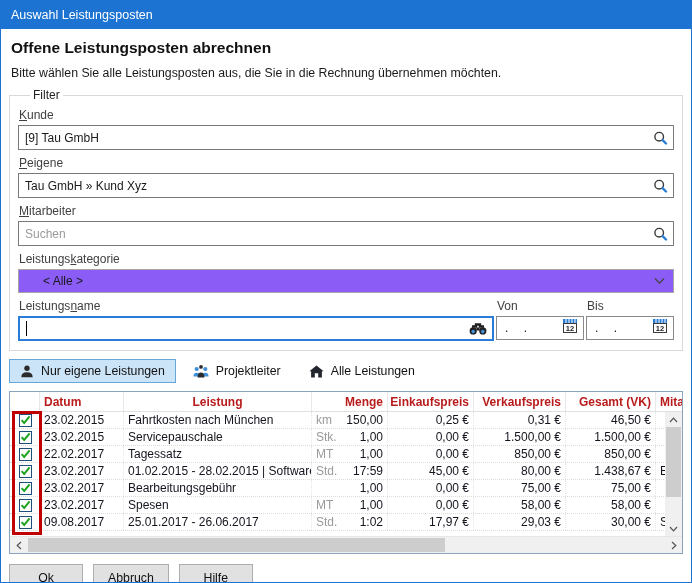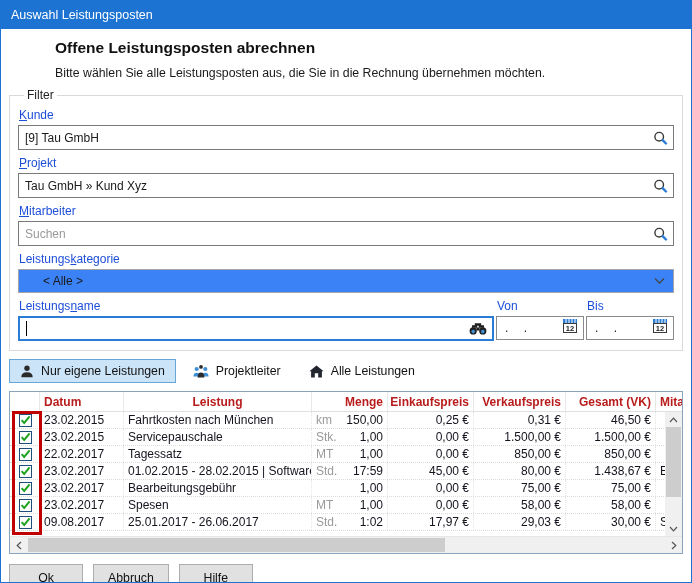--- a/index.html
+++ b/index.html
@@ -14,33 +14,33 @@
   }
   *{box-sizing:border-box;margin:0;padding:0;font-family:"Liberation Sans",sans-serif;}
   html,body{background:#cfcfcf;}
   .dialog{
     width:692px;height:583px;background:#fff;
     border:1px solid var(--titlebar);
     display:flex;flex-direction:column;overflow:hidden;
   }
   .titlebar{height:28px;background:var(--titlebar);color:#fff;font-size:12.5px;
     display:flex;align-items:center;padding-left:10px;flex:0 0 auto;}
-  .intro{padding:10px 10px 8px 10px;margin-left:44px;}
+  .intro{padding:10px 10px 8px 10px;}
   .intro h1{font-size:15.5px;font-weight:bold;color:#111;}
   .intro p{font-size:12.3px;color:#1a1a1a;margin-top:9px;}
   fieldset.filter{margin:0 8px;border:1px solid #d9d9d9;padding:0 8px 9px 8px;}
-  fieldset.filter legend{font-size:12px;color:#222;padding:0 3px;margin-left:6px;}
-  .flabel{display:block;font-size:12px;color:#1d4ed8;margin:6px 0 3px 1px;}
+  fieldset.filter legend{font-size:12px;color:#222;padding:0 3px;margin-left:12px;}
+  .flabel{display:block;font-size:12px;color:#404040;margin:6px 0 3px 1px;}
   .flabel u, .btn u{text-decoration:underline;}
   .tb{position:relative;display:flex;align-items:center;height:25px;background:#fff;
     border:1px solid var(--input-border);}
   .tb input{border:none;outline:none;flex:1;font-size:12px;height:100%;padding:0 26px 0 6px;background:transparent;color:#1a1a1a;}
   .tb input::placeholder{color:#9a9a9a;}
   .tb .right-icon{position:absolute;right:5px;top:50%;transform:translateY(-50%);display:flex;}
-  .dropdown{height:24px;background:#3b82f6;border:1px solid #a6a6a6;display:flex;align-items:center;
+  .dropdown{height:24px;background:#8b5cf6;border:1px solid #a6a6a6;display:flex;align-items:center;
     font-size:12px;color:#1a1a1a;padding-left:24px;position:relative;cursor:default;}
   .dropdown .right-icon{position:absolute;right:8px;top:50%;transform:translateY(-50%);display:flex;}
   .name-row{display:flex;gap:2px;}
   .name-col{flex:1;min-width:0;}
   .date-col{width:88px;flex:0 0 auto;}
   .tb.focused{border:2px solid var(--accent-blue);height:25px;}
   .caret{width:1px;height:15px;background:#000;margin-left:6px;}
   .datefield{height:24px;border:1px solid #8a8a8a;display:flex;align-items:center;position:relative;}
   .datefield .dval{font-size:12px;color:#222;padding-left:8px;letter-spacing:6px;}
   .tabs{display:flex;align-items:center;margin:8px 8px 0 8px;gap:6px;}
@@ -106,21 +106,21 @@
     <div class="tb">
       <input type="text" value="[9] Tau GmbH" style="">
       <span class="right-icon">
         <svg width="15" height="15" viewBox="0 0 15 15">
             <circle cx="6.2" cy="6.2" r="4.3" fill="none" stroke="#3a3a3a" stroke-width="1.4"></circle>
             <line x1="9.6" y1="9.6" x2="13" y2="13" stroke="#2a7cd4" stroke-width="2.4" stroke-linecap="round"></line>
           </svg>
       </span>
     </div>
 
-    <label class="flabel"><span></span><u>P</u><span>rojekt</span></label>
+    <label class="flabel"><span></span><u>P</u><span>eigene</span></label>
     <div class="tb">
       <input type="text" value="Tau GmbH » Kund Xyz" style="">
       <span class="right-icon">
         <svg width="15" height="15" viewBox="0 0 15 15">
             <circle cx="6.2" cy="6.2" r="4.3" fill="none" stroke="#3a3a3a" stroke-width="1.4"></circle>
             <line x1="9.6" y1="9.6" x2="13" y2="13" stroke="#2a7cd4" stroke-width="2.4" stroke-linecap="round"></line>
           </svg>
       </span>
     </div>
 

